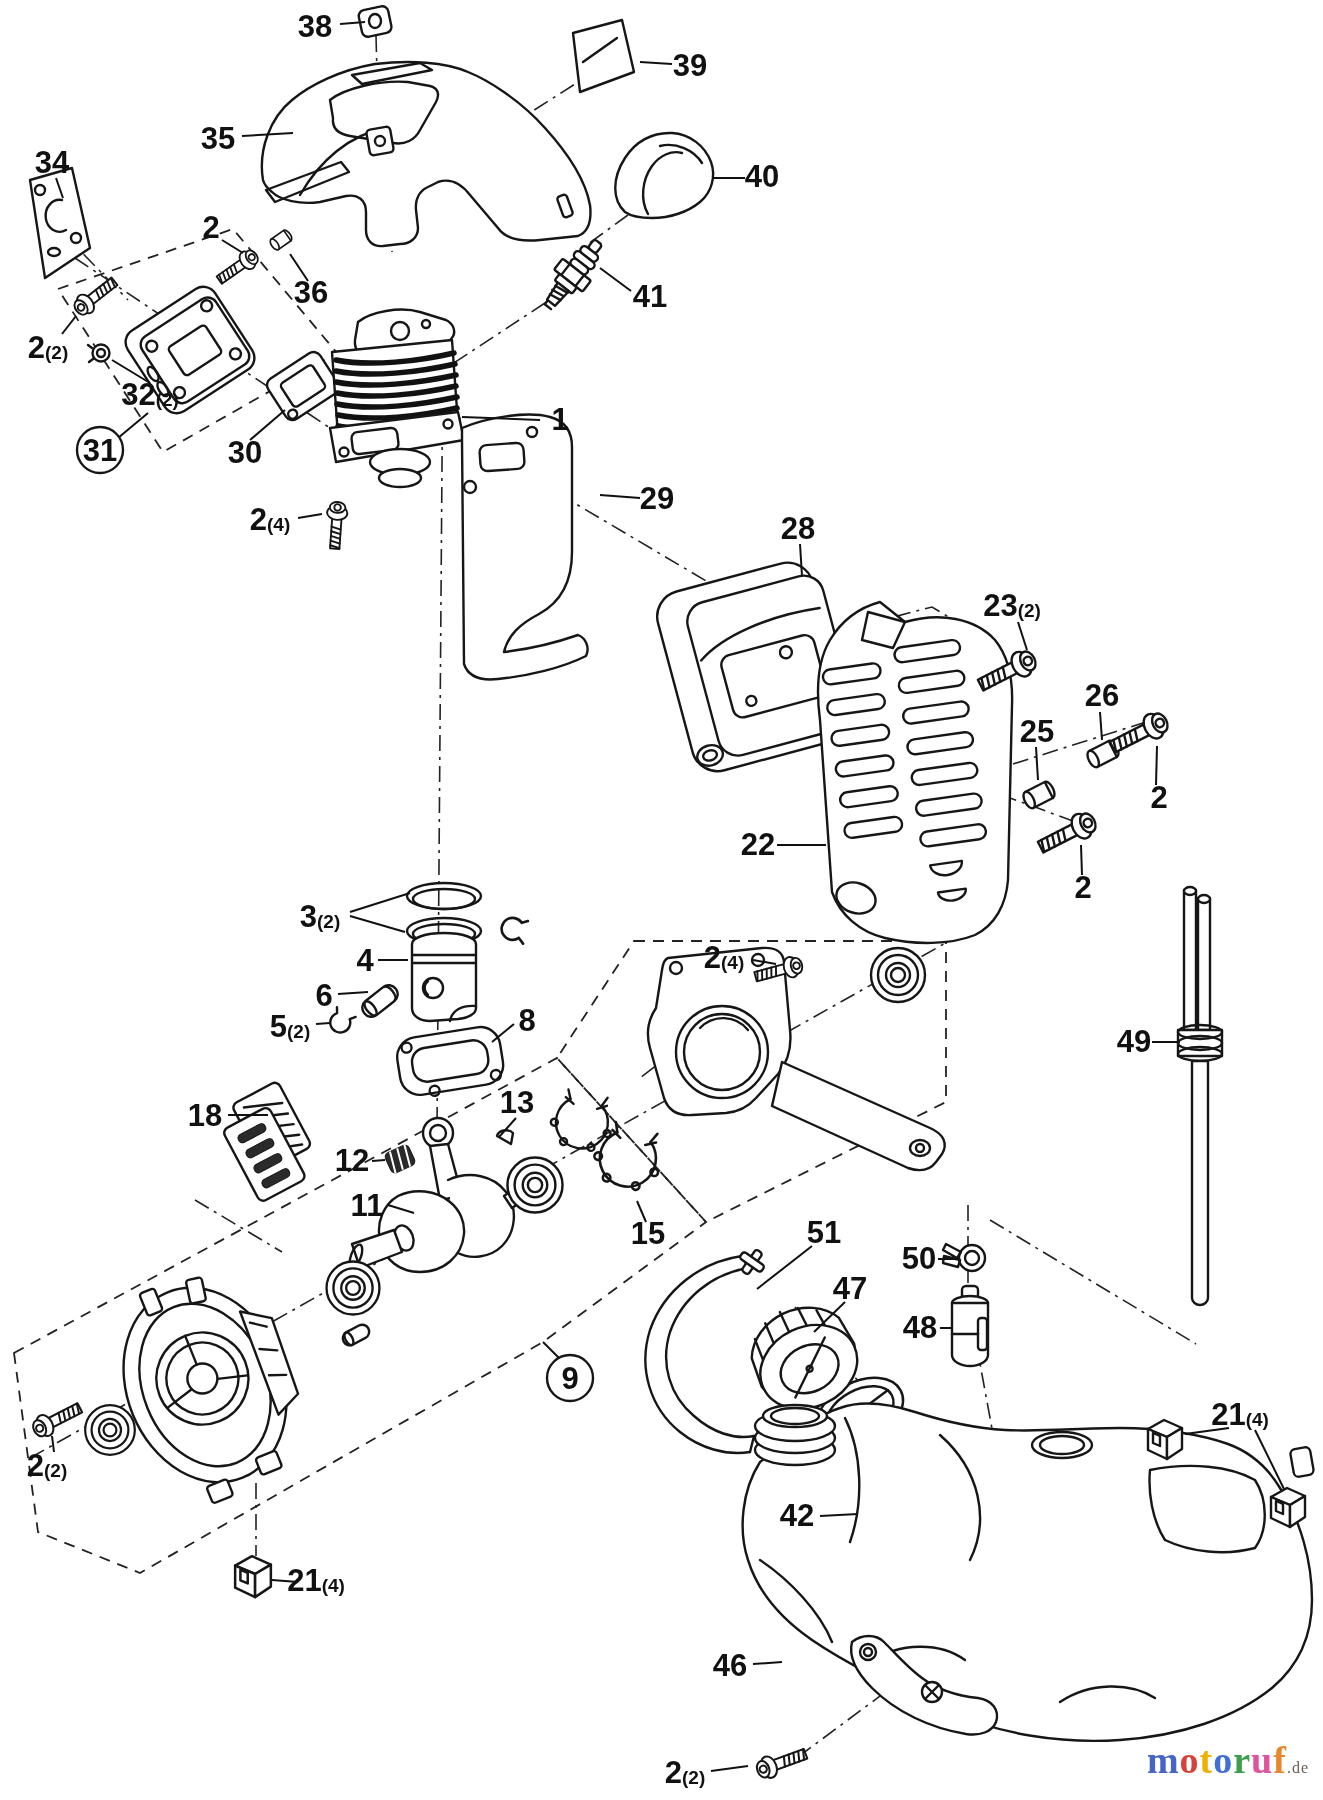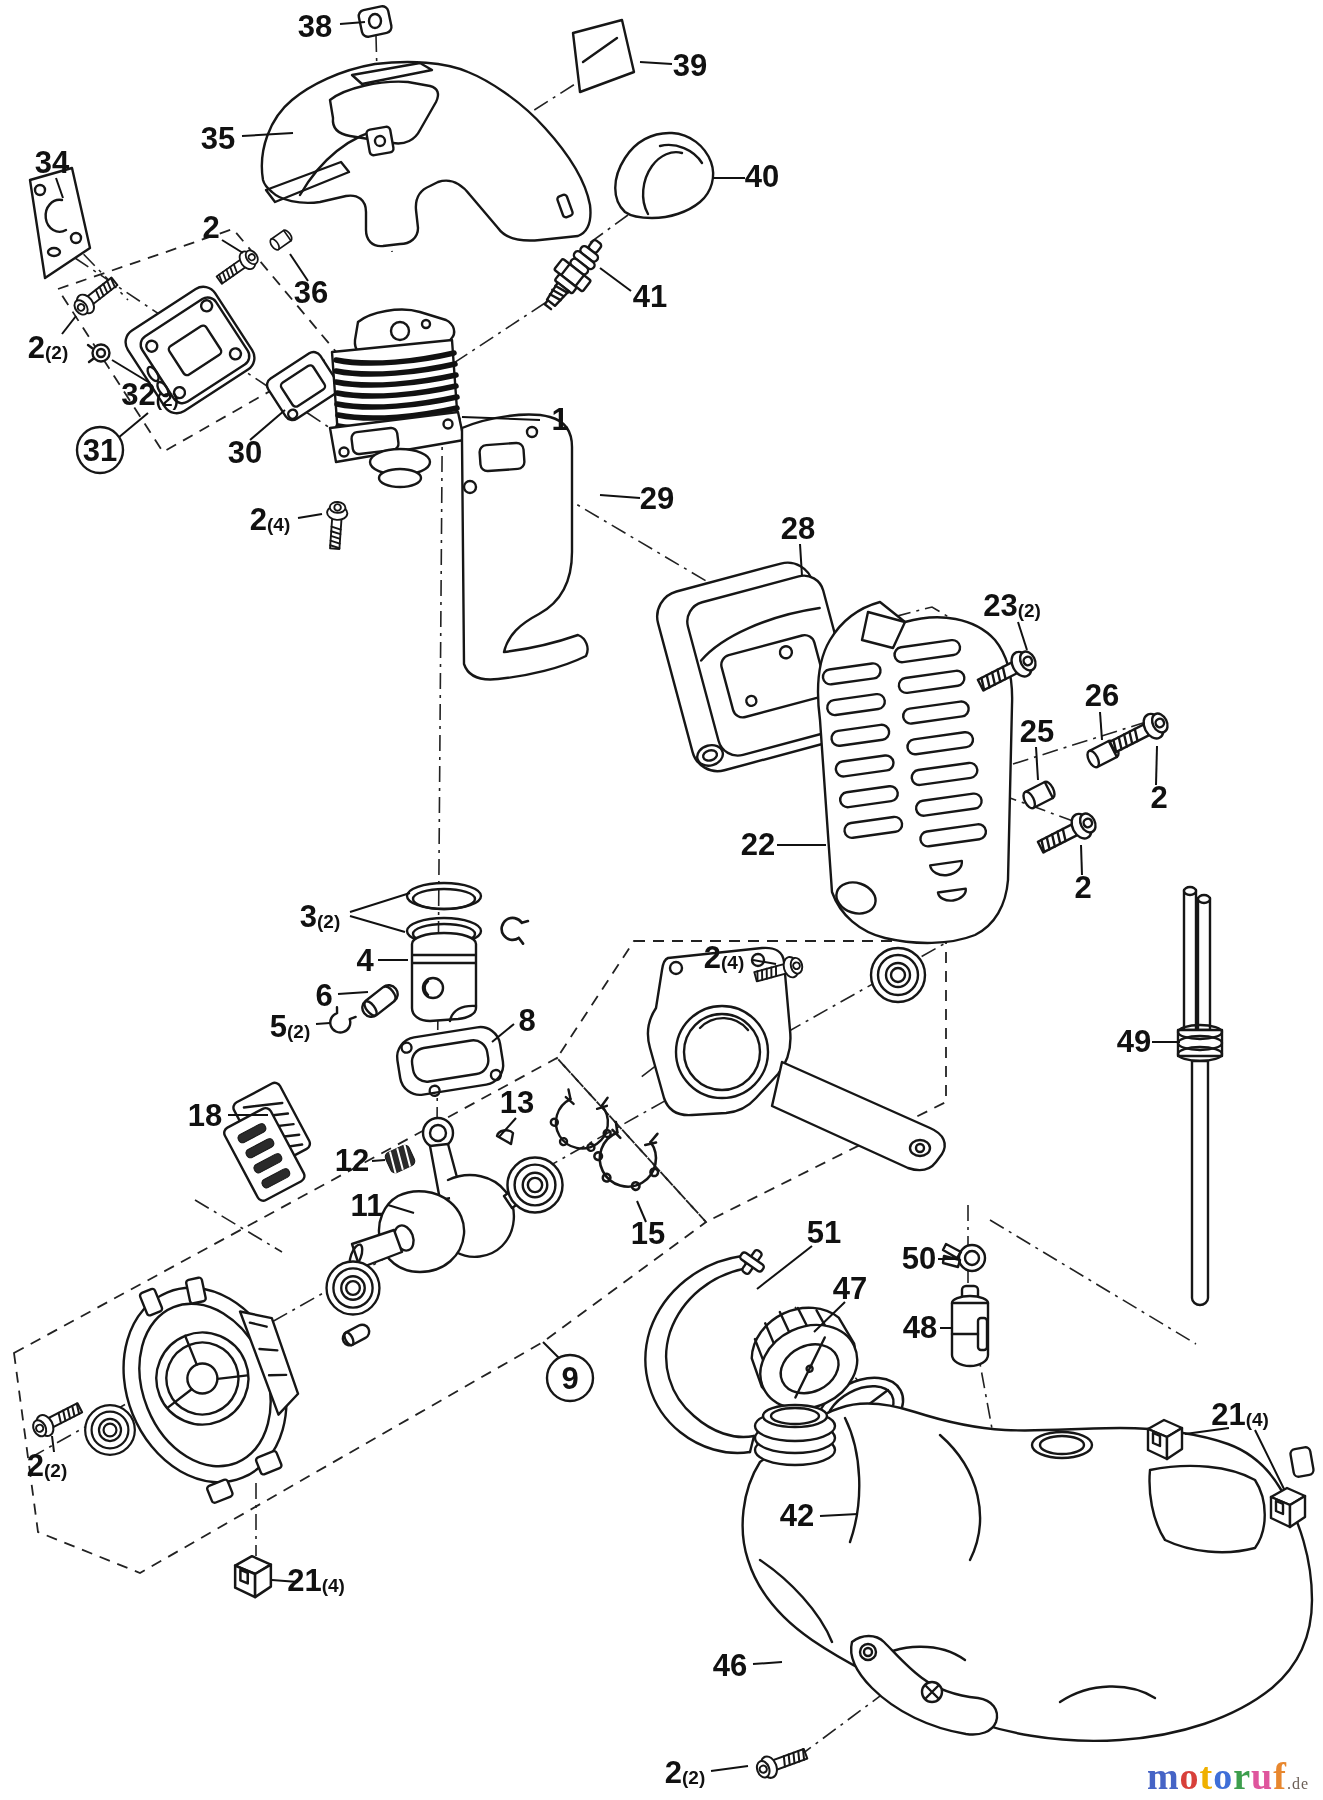--- a/index.html
+++ b/index.html
@@ -9,21 +9,21 @@
   svg *{vector-effect:none;}
   .ln{stroke:#161616;fill:none;stroke-width:2.4;stroke-linecap:round;stroke-linejoin:round;}
   .f{fill:#ffffff;}
   .dark{fill:#2a2a2a;stroke:#161616;}
   .ax{stroke:#222;fill:none;stroke-width:1.6;stroke-dasharray:16 6 3 6;}
   .db{stroke:#222;fill:none;stroke-width:1.8;stroke-dasharray:11 8;}
   .ld{stroke:#111;fill:none;stroke-width:2;}
   .fin{stroke:#111;fill:none;stroke-width:5.5;stroke-linecap:round;}
   .callout{font-family:"Liberation Sans",sans-serif;font-weight:bold;font-size:31px;fill:#111;}
   .callout .qty{font-size:19px;font-weight:bold;}
-  #wm{position:absolute;right:14px;bottom:2px;font-family:"Liberation Serif",serif;
+  #wm{position:absolute;right:14px;bottom:18px;font-family:"Liberation Serif",serif;
       font-weight:bold;font-size:38px;letter-spacing:1px;}
   #wm .suf{font-size:16px;font-weight:normal;}
 </style>
 </head>
 <body>
 
 <div id="stage">
 <svg width="1323" height="1800" viewBox="0 0 1323 1800">
 
   <defs>

